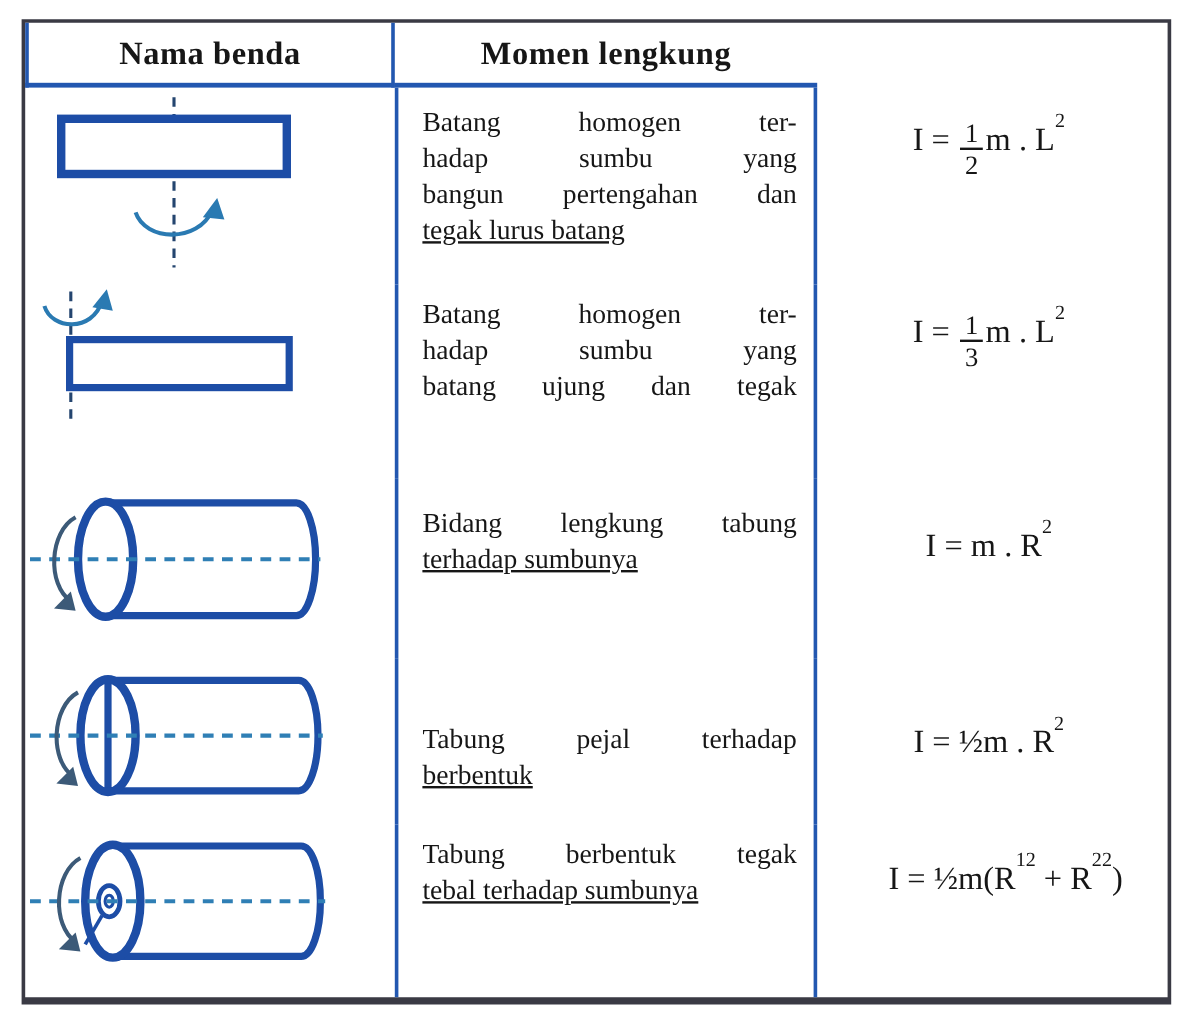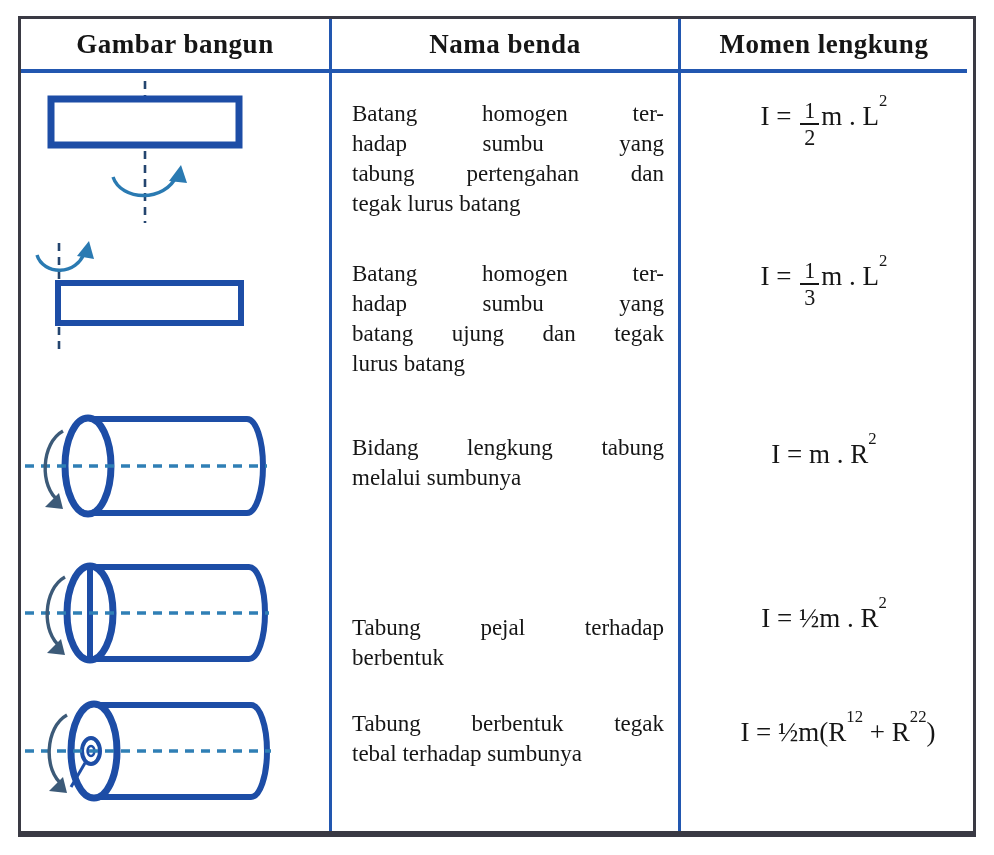--- a/index.html
+++ b/index.html
@@ -23,28 +23,28 @@
     border-bottom:4px solid var(--grid-blue,#2257b0);
   }
   
   .r1 .cell{height:164px;}
   .r2 .cell{height:162px;}
   .r3 .cell{height:150px;}
   .r4 .cell{height:138px;}
   .r5 .cell{height:144px;}
 
   
-  .name-text{padding:0 14px 0 20px;font-size:23px;line-height:30px;margin-top:12px;}
+  .name-text{padding:0 14px 0 20px;font-size:23px;line-height:30px;}
   .r1 .name-text{padding-top:14px;}
   .r2 .name-text{padding-top:10px;}
   .r3 .name-text{padding-top:22px;}
   .r4 .name-text{padding-top:52px;}
   .r5 .name-text{padding-top:10px;}
   .jline{text-align:justify;text-align-last:justify;}
-  .lline{text-align:left;text-align-last:left;}
+  .lline{text-align:left;text-align-last:left;text-decoration:underline;}
 
   
   .formula{
     display:flex;justify-content:center;align-items:flex-start;
     font-size:27px;white-space:pre;
   }
   .r1 .formula{padding-top:28px;}
   .r2 .formula{padding-top:24px;}
   .r3 .formula{padding-top:40px;}
   .r4 .formula{padding-top:54px;text-align:center;}
@@ -69,39 +69,38 @@
   .arrow-teal-head{fill:var(--arrow-teal,#2a7ab2);stroke:none;}
   .arrow-dark{stroke:var(--arrow-dark,#3c5a78);stroke-width:3.4;fill:none;}
   .arrow-dark-head{fill:var(--arrow-dark,#3c5a78);stroke:none;}
 </style>
 </head>
 <body>
 
 <div class="inertia-table">
 
   <div class="trow thead">
-    <div class="cell">Gambar bangun</div>
     <div class="cell cell-mid">Nama benda</div>
     <div class="cell">Momen lengkung</div>
   </div>
 
   <div class="trow r1">
     <div class="cell">
       <svg class="fig" width="300" height="160" viewBox="0 0 300 160">
         <line class="axis-navy" x1="124" y1="8" x2="124" y2="150"></line>
         <rect class="stroke-blue fill-white" x="30" y="26" width="188" height="46" stroke-width="7"></rect>
         <path class="arrow-teal" d="M 92 104 C 100 128, 144 130, 156 102"></path>
         <polygon class="arrow-teal-head" points="160,92 166,110 148,108"></polygon>
       </svg>
     </div>
     <div class="cell cell-mid">
       <div class="name-text">
         <div class="jline">Batang homogen ter-</div>
         <div class="jline">hadap sumbu yang</div>
-        <div class="jline">tabung pertengahan dan</div>
+        <div class="jline">bangun pertengahan dan</div>
         <div class="lline">tegak lurus batang</div>
       </div>
     </div>
     <div class="cell">
       <div class="formula">I = <span class="frac"><span class="fn">1</span><span class="fd">2</span></span>m . L<sup>2</sup></div>
     </div>
   </div>
 
   <div class="trow r2">
     <div class="cell">
@@ -110,42 +109,41 @@
         <path class="arrow-teal" d="M 16 18 C 22 38, 56 40, 64 14"></path>
         <polygon class="arrow-teal-head" points="68,4 73,22 56,19"></polygon>
         <rect class="stroke-blue fill-white" x="37" y="46" width="183" height="40" stroke-width="6"></rect>
       </svg>
     </div>
     <div class="cell cell-mid">
       <div class="name-text">
         <div class="jline">Batang homogen ter-</div>
         <div class="jline">hadap sumbu yang</div>
         <div class="jline">batang ujung dan tegak</div>
-        <div class="lline">lurus batang</div>
       </div>
     </div>
     <div class="cell">
       <div class="formula">I = <span class="frac"><span class="fn">1</span><span class="fd">3</span></span>m . L<sup>2</sup></div>
     </div>
   </div>
 
   <div class="trow r3">
     <div class="cell">
       <svg class="fig" width="300" height="144" viewBox="0 0 300 144" style="margin-top:6px">
         <path class="stroke-blue fill-white" stroke-width="6" d="M 67 14 H 226 A 16 47 0 0 1 226 108 H 67 Z"></path>
         <ellipse class="stroke-blue fill-white" cx="67" cy="61" rx="23" ry="48" stroke-width="7"></ellipse>
         <line class="axis-teal" x1="4" y1="61" x2="246" y2="61"></line>
         <path class="arrow-dark" d="M 42 26 C 20 38, 18 82, 38 96"></path>
         <polygon class="arrow-dark-head" points="24,102 42,104 38,88"></polygon>
       </svg>
     </div>
     <div class="cell cell-mid">
       <div class="name-text">
         <div class="jline">Bidang lengkung tabung</div>
-        <div class="lline">melalui sumbunya</div>
+        <div class="lline">terhadap sumbunya</div>
       </div>
     </div>
     <div class="cell">
       <div class="formula">I = m . R<sup>2</sup></div>
     </div>
   </div>
 
   <div class="trow r4">
     <div class="cell">
       <svg class="fig" width="300" height="134" viewBox="0 0 300 134" style="margin-top:4px">

